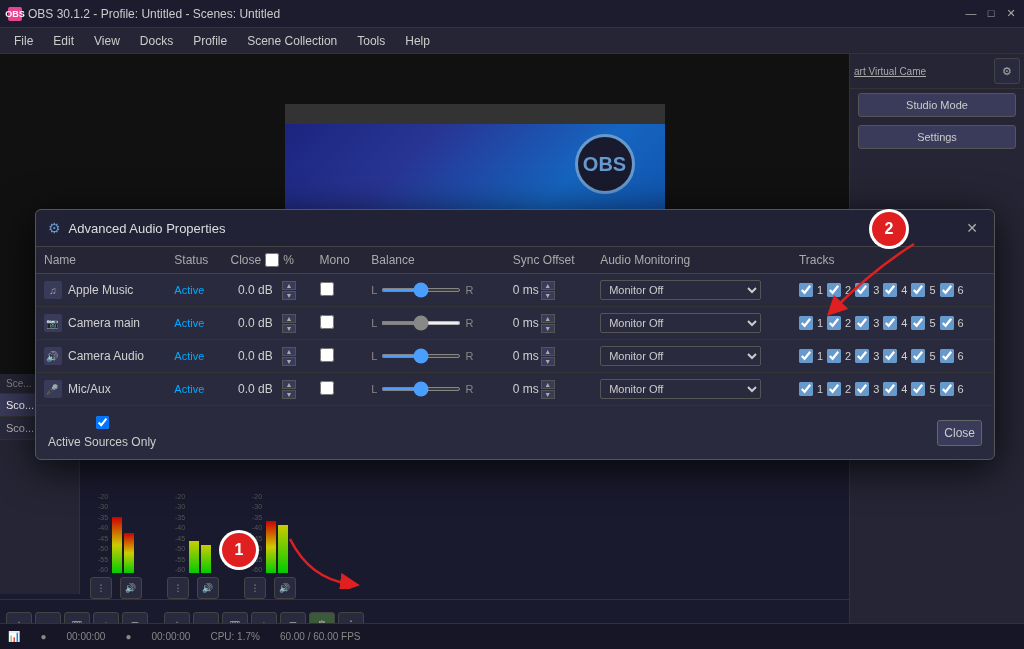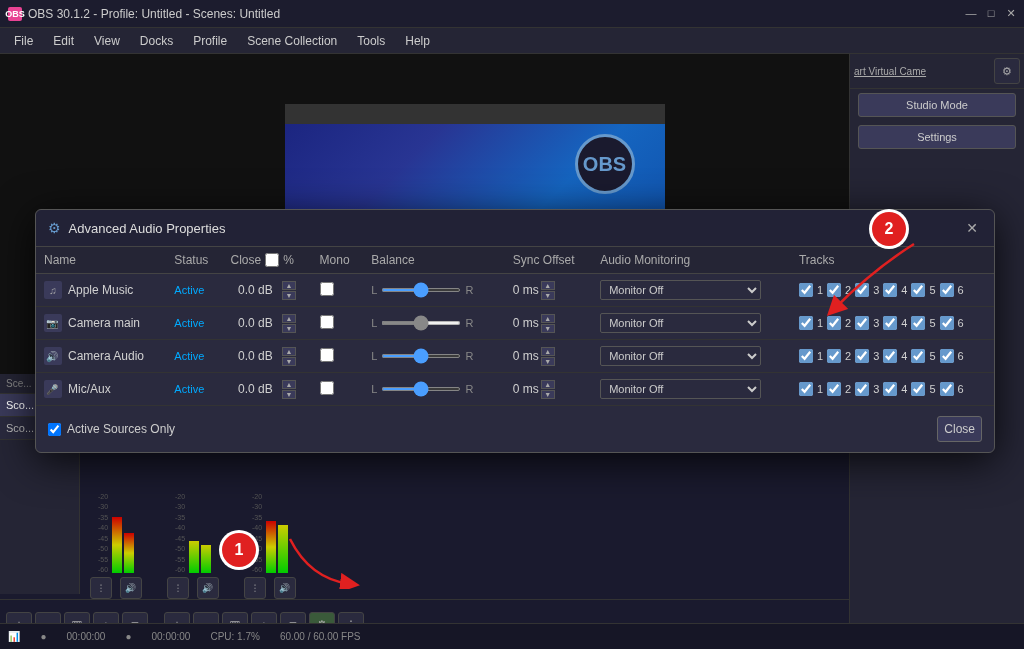--- a/index.html
+++ b/index.html
@@ -367,20 +367,21 @@
       justify-content: space-between;
       border-top: 1px solid #333;
     }
     .active-sources-check {
       display: flex;
       align-items: center;
       gap: 6px;
       font-size: 12px;
       color: #ccc;
       cursor: pointer;
+      flex-direction: column;
     }
     .close-btn-dialog {
       background: #3a3a5a;
       border: 1px solid #666;
       color: #ccc;
       padding: 5px 6px;
       cursor: pointer;
       border-radius: 3px;
       font-size: 12px;
     }

